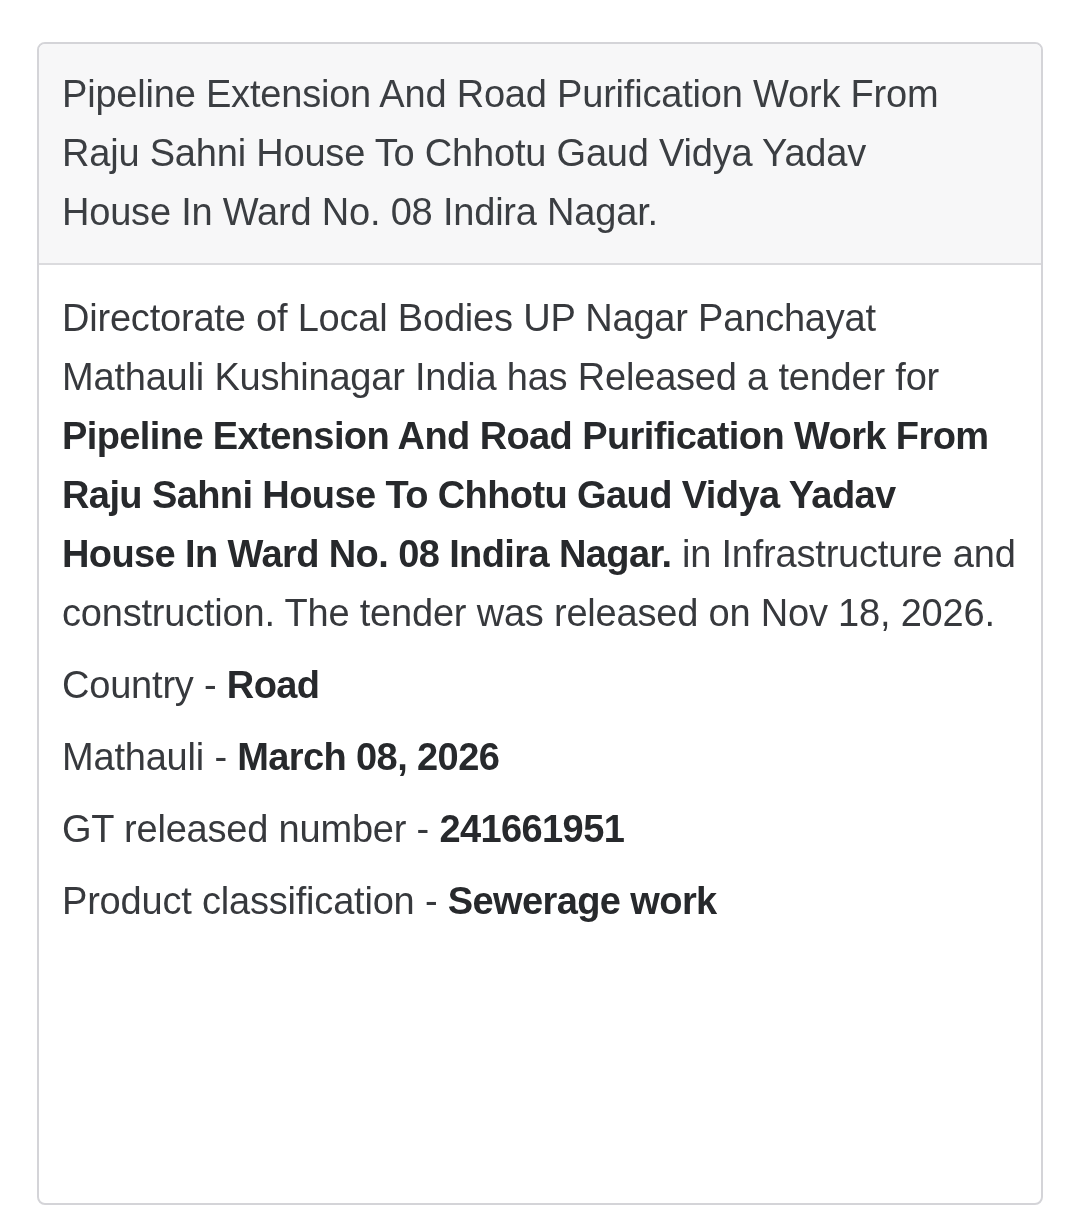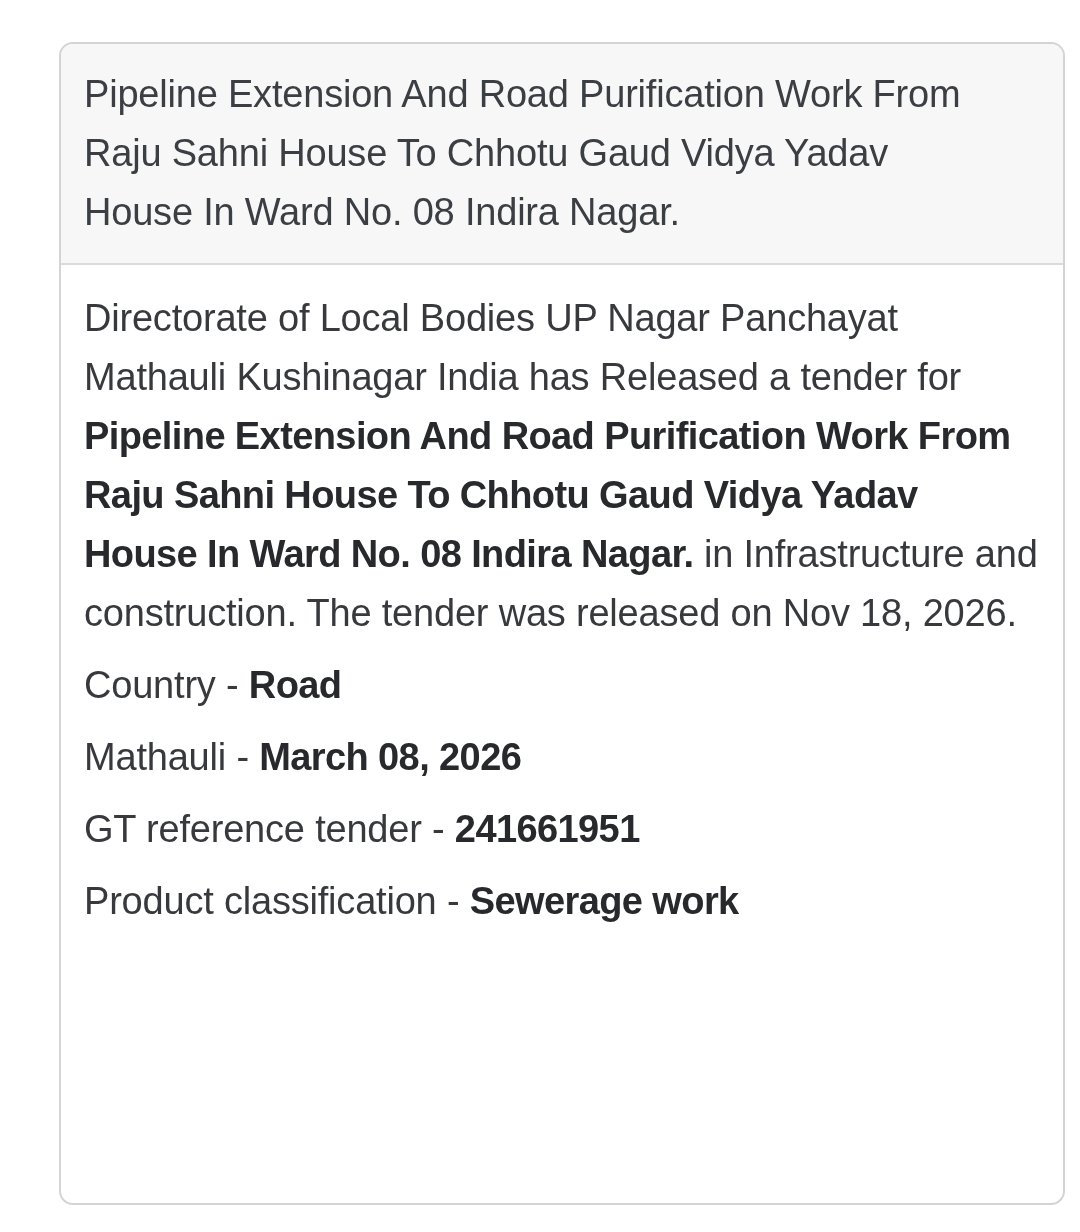--- a/index.html
+++ b/index.html
@@ -10,24 +10,23 @@
   }
   body { height: 1232px; overflow: hidden; }
 
   .tender-card {
     position: absolute;
     left: 37px;
     top: 42px;
     width: 1006px;
     min-height: 1163px;
     border: 2px solid #d4d4d8;
-    border-radius: 14px;
+    border-radius: 8px;
     background: #ffffff;
     overflow: hidden;
-    margin-left: 22px;
   }
 
   .card-header {
     background: #f7f7f8;
     border-bottom: 2px solid #dbdbde;
     padding: 21px 80px 21px 23px;
   }
   .card-header h1 {
     font-size: 38px;
     line-height: 59px;
@@ -67,18 +66,18 @@
 
   <div class="card-body">
 
     <p><span>Directorate of Local Bodies UP Nagar Panchayat Mathauli Kushinagar India has Released a tender for </span><strong>Pipeline Extension And Road Purification Work From Raju Sahni House To Chhotu Gaud Vidya Yadav House In Ward No. 08 Indira Nagar.</strong><span> in Infrastructure and construction. The tender was released on Nov 18, 2026.</span></p>
 
     <p><span>Country - </span><strong>Road</strong></p>
 
 
     <p><span>Mathauli - </span><strong>March 08, 2026</strong></p>
 
-    <p><span>GT reference tender - </span><strong>241661951</strong></p>
+    <p><span>GT released number - </span><strong>241661951</strong></p>
 
     <p><span>Product classification - </span><strong>Sewerage work</strong></p>
 
   </div>
 </div>
 
 </body></html>

